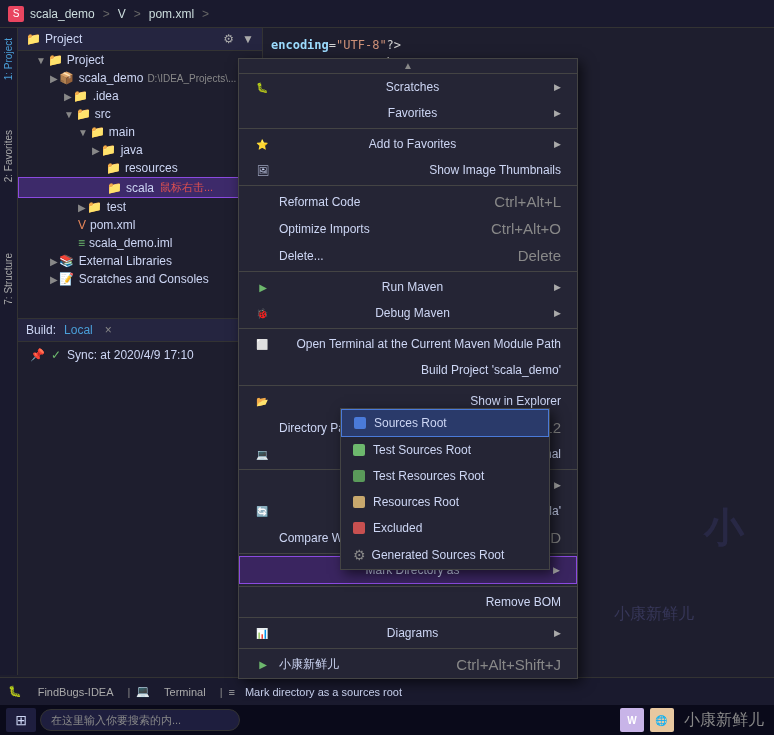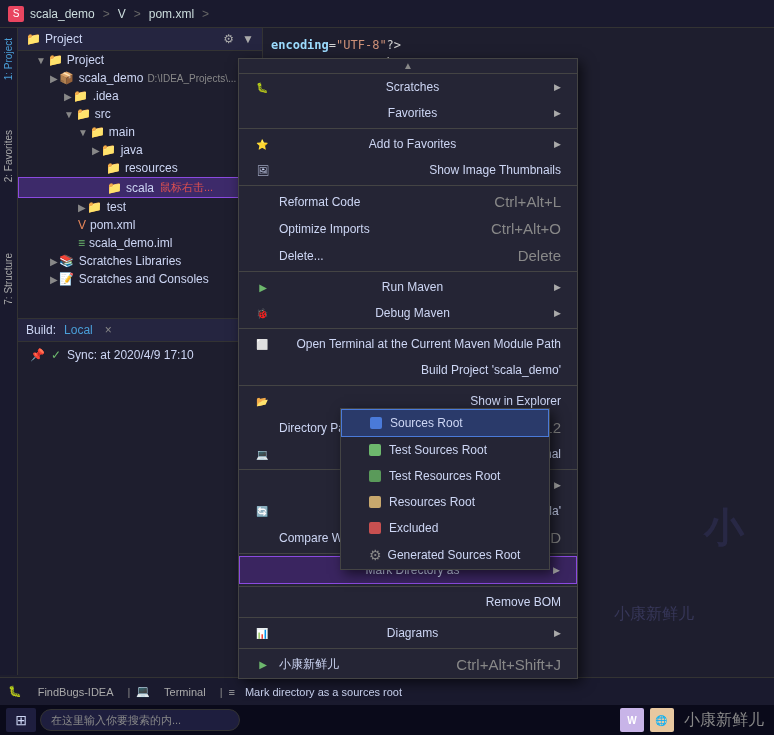--- a/index.html
+++ b/index.html
@@ -142,21 +142,21 @@
       left: 340px;
       top: 380px;
       width: 210px;
       background: #252535;
       border: 1px solid #444;
       box-shadow: 4px 4px 12px rgba(0,0,0,0.6);
       z-index: 101;
       font-size: 12px;
     }
     .submenu-item {
-      padding: 6px 28px;
+      padding: 6px 12px;
       display: flex;
       align-items: center;
       cursor: pointer;
     }
     .submenu-item.selected { background: #2a3a6a; border: 1px solid #4a7ad9; }
     .dot-icon {
       width: 12px; height: 12px;
       border-radius: 2px;
       margin-right: 8px;
       flex-shrink: 0;
@@ -339,21 +339,21 @@
       <span style="color:#e8875a; margin-right:4px; margin-left:14px;">V</span>
       <span>pom.xml</span>
     </div>
     <div class="tree-item indent3">
       <span style="color:#6db86d; margin-right:4px; margin-left:14px;">≡</span>
       <span>scala_demo.iml</span>
     </div>
     <div class="tree-item indent2">
       <span class="arrow">▶</span>
       <span style="color:#e8c76d; margin-right:4px;">📚</span>
-      <span>Scratches Libraries</span>
+      <span>External Libraries</span>
     </div>
     <div class="tree-item indent2">
       <span class="arrow">▶</span>
       <span style="color:#888; margin-right:4px;">📝</span>
       <span>Scratches and Consoles</span>
     </div>
 
     <div style="margin-top: 30px; border-top: 1px solid #333;"></div>
     <div class="build-header">
       <span>Build:</span>

